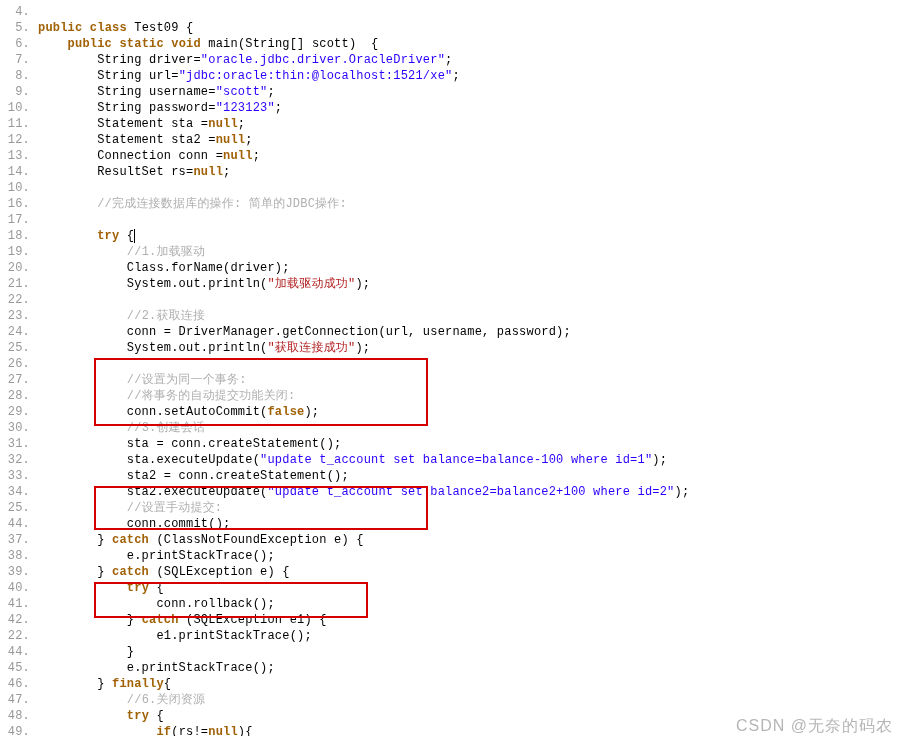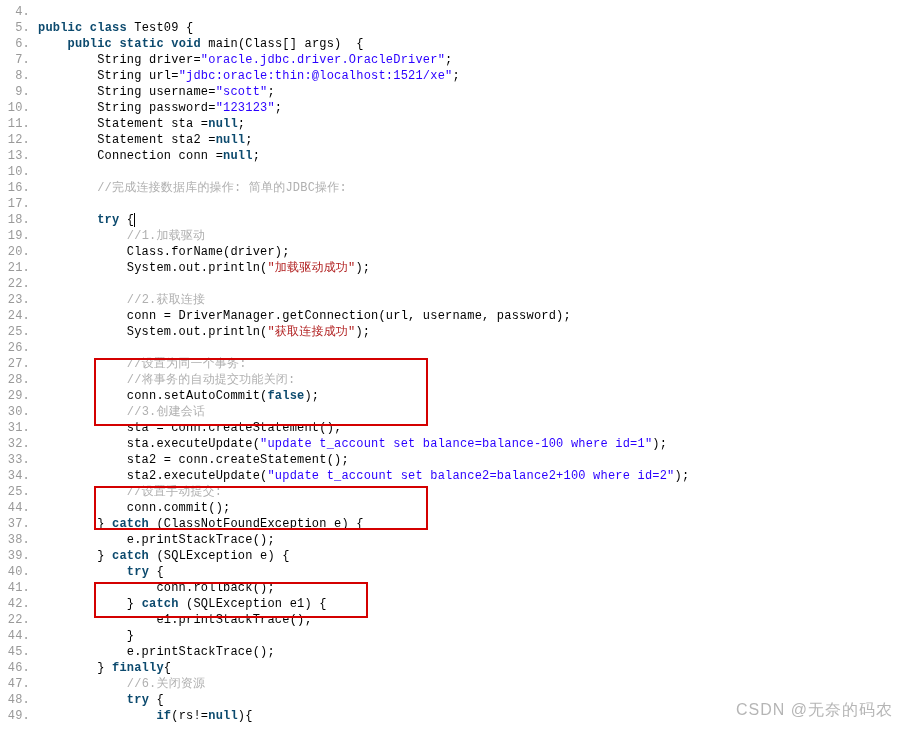--- a/index.html
+++ b/index.html
@@ -26,21 +26,21 @@
     width: 30px;
     text-align: right;
     color: #999;
     padding-right: 8px;
     user-select: none;
     flex-shrink: 0;
   }
   .code {
     flex: 1 1 auto;
   }
-  .kw   { color: #0c4a6e; font-weight: bold; }   
+  .kw   { color: #a16207; font-weight: bold; }   
   .str  { color: #2a00ff; }                       
   .cmt  { color: #b0b0b0; text-align: center; }                       
   .red  { color: #b22222; }
   .caret { border-left: 1px solid #000; height: 14px; display:inline-block; vertical-align: middle; }
 
   .highlight-box {
     position: absolute;
     border: 2px solid #d40000;
     background: transparent;
     pointer-events: none;
@@ -56,28 +56,29 @@
     pointer-events: none;
     margin-left: 20px;
   }
 </style>
 </head>
 <body>
 
 <div class="editor" id="editor">
     <div class="line"><div class="gutter">4.</div><div class="code"><span></span></div></div>
     <div class="line"><div class="gutter">5.</div><div class="code"><span class="kw">public</span><span> </span><span class="kw">class</span><span> Test09 {</span></div></div>
-    <div class="line"><div class="gutter">6.</div><div class="code"><span>    </span><span class="kw">public</span><span> </span><span class="kw">static</span><span> </span><span class="kw">void</span><span> main(Class[] args)  {</span></div></div>
+    <div class="line"><div class="gutter">6.</div><div class="code"><span>    </span><span class="kw">public</span><span> </span><span class="kw">static</span><span> </span><span class="kw">void</span><span> main(String[] scott)  {</span></div></div>
     <div class="line"><div class="gutter">7.</div><div class="code"><span>        String driver=</span><span class="str">"oracle.jdbc.driver.OracleDriver"</span><span>;</span></div></div>
     <div class="line"><div class="gutter">8.</div><div class="code"><span>        String url=</span><span class="str">"jdbc:oracle:thin:@localhost:1521/xe"</span><span>;</span></div></div>
     <div class="line"><div class="gutter">9.</div><div class="code"><span>        String username=</span><span class="str">"scott"</span><span>;</span></div></div>
     <div class="line"><div class="gutter">10.</div><div class="code"><span>        String password=</span><span class="str">"123123"</span><span>;</span></div></div>
     <div class="line"><div class="gutter">11.</div><div class="code"><span>        Statement sta =</span><span class="kw">null</span><span>;</span></div></div>
     <div class="line"><div class="gutter">12.</div><div class="code"><span>        Statement sta2 =</span><span class="kw">null</span><span>;</span></div></div>
     <div class="line"><div class="gutter">13.</div><div class="code"><span>        Connection conn =</span><span class="kw">null</span><span>;</span></div></div>
+    <div class="line"><div class="gutter">14.</div><div class="code"><span>        ResultSet rs=</span><span class="kw">null</span><span>;</span></div></div>
     <div class="line"><div class="gutter">10.</div><div class="code"><span></span></div></div>
     <div class="line"><div class="gutter">16.</div><div class="code"><span>        </span><span class="cmt">//完成连接数据库的操作: 简单的JDBC操作:</span></div></div>
     <div class="line"><div class="gutter">17.</div><div class="code"><span></span></div></div>
     <div class="line"><div class="gutter">18.</div><div class="code"><span>        </span><span class="kw">try</span><span> {</span><span class="caret"></span></div></div>
     <div class="line"><div class="gutter">19.</div><div class="code"><span>            </span><span class="cmt">//1.加载驱动</span></div></div>
     <div class="line"><div class="gutter">20.</div><div class="code"><span>            Class.forName(driver);</span></div></div>
     <div class="line"><div class="gutter">21.</div><div class="code"><span>            System.out.println(</span><span class="red">"加载驱动成功"</span><span>);</span></div></div>
     <div class="line"><div class="gutter">22.</div><div class="code"><span></span></div></div>
     <div class="line"><div class="gutter">23.</div><div class="code"><span>            </span><span class="cmt">//2.获取连接</span></div></div>
     <div class="line"><div class="gutter">24.</div><div class="code"><span>            conn = DriverManager.getConnection(url, username, password);</span></div></div>

